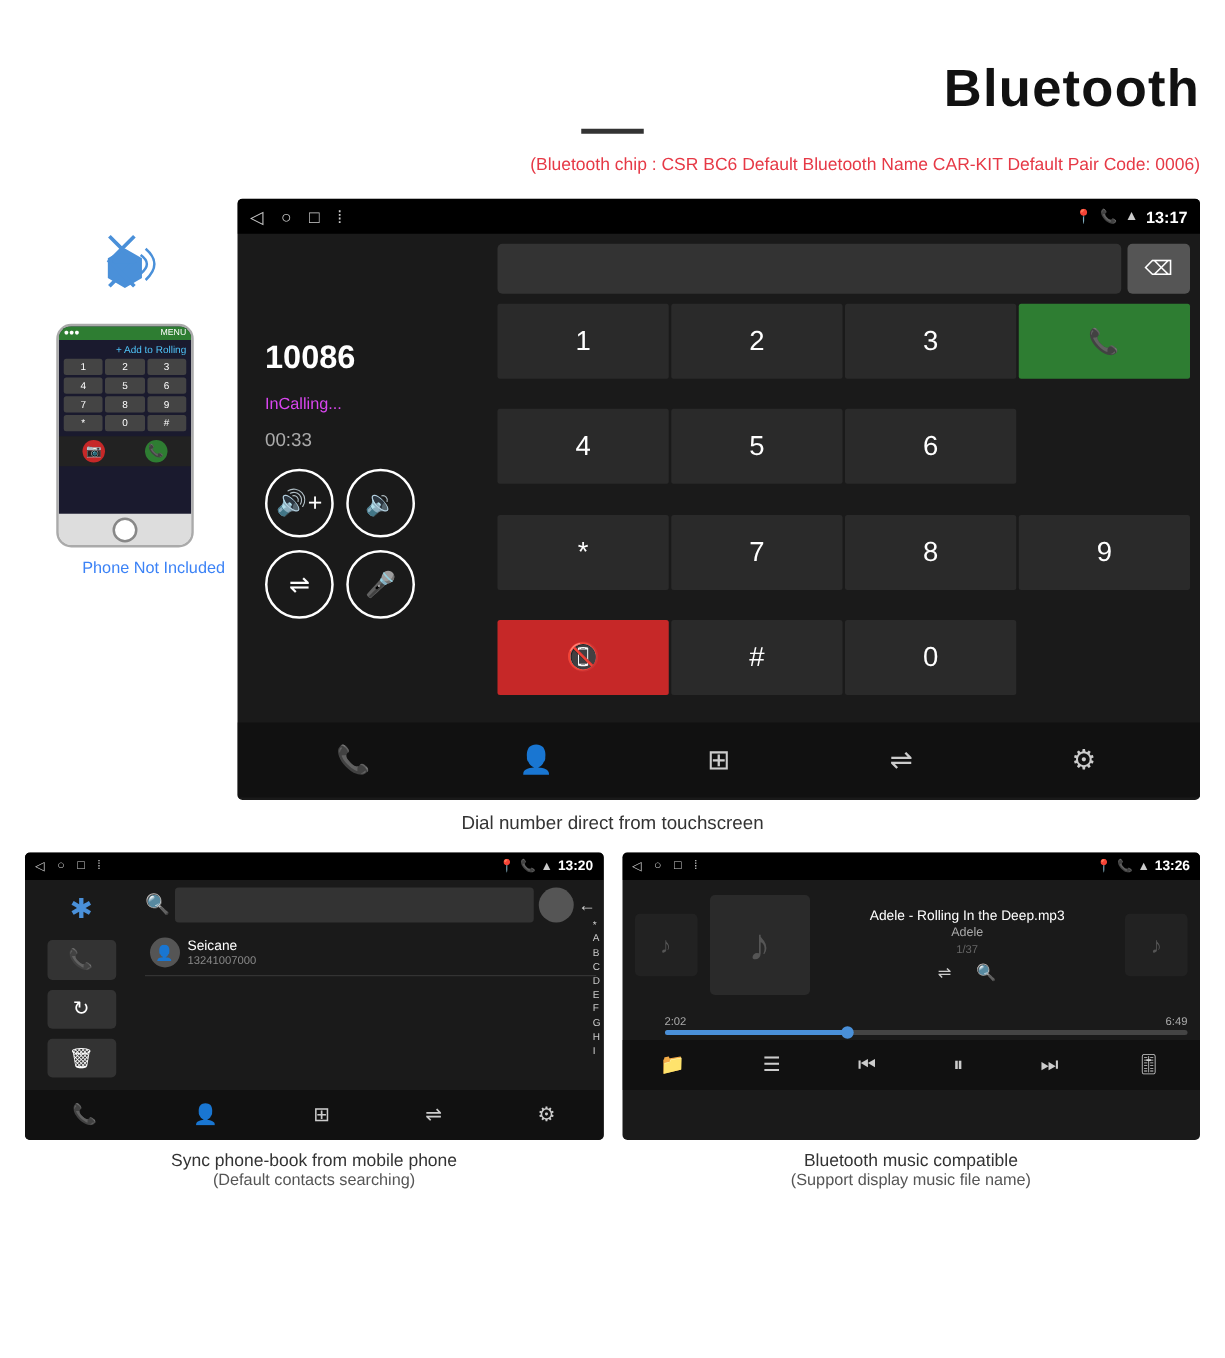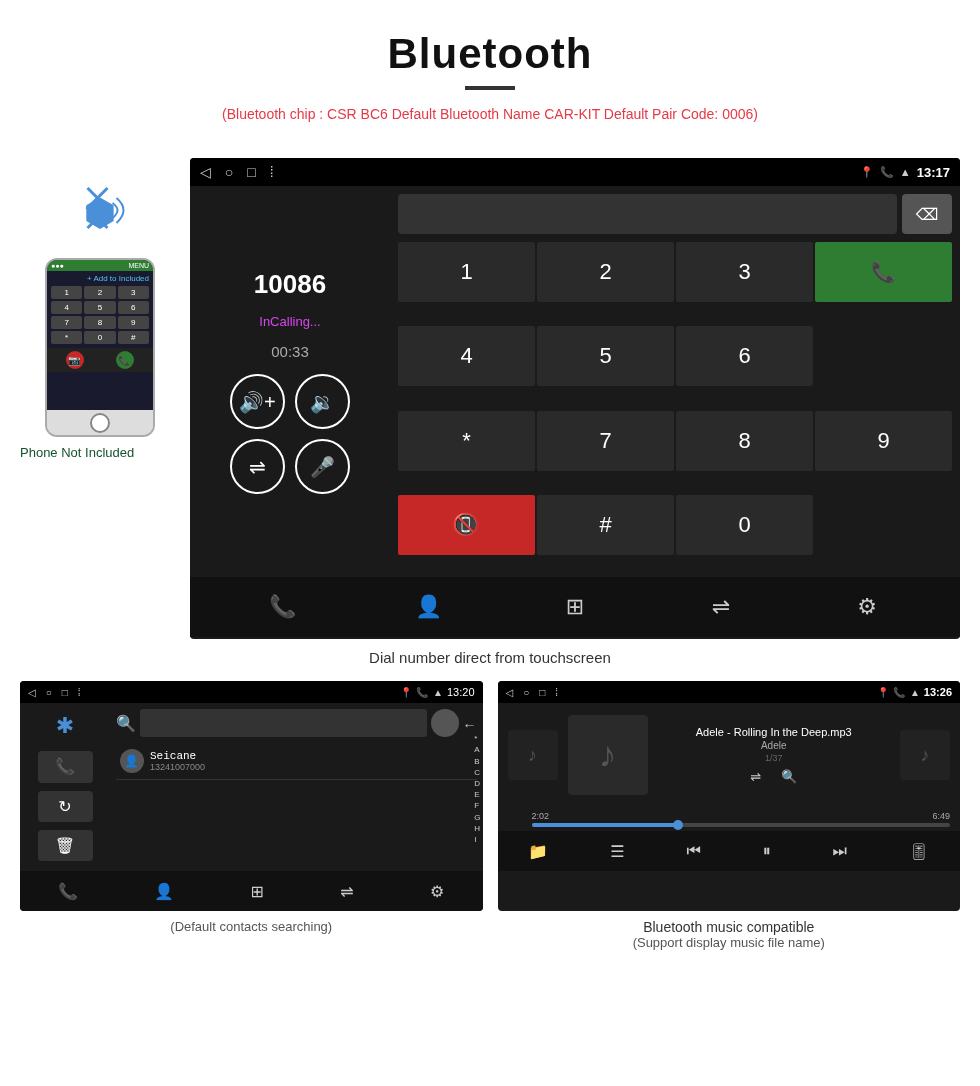--- a/index.html
+++ b/index.html
@@ -6,22 +6,23 @@
     body {
       font-family: Arial, sans-serif;
       background: #fff;
       width: 980px;
       min-height: 1086px;
       overflow-x: hidden;
     }
 
     
     .page-header {
-      text-align: center;
-      padding: 30px 20px 26px;
+      text-align: right;
+      padding: 30px 20px 10px;
+      margin-top: 17px;
     }
     .page-title {
       font-size: 42px;
       font-weight: 900;
       color: #111;
       letter-spacing: 1px;
     }
     .title-divider {
       width: 50px;
       height: 4px;
@@ -131,22 +132,22 @@
     }
     .phone-home-btn {
       width: 20px;
       height: 20px;
       border-radius: 50%;
       border: 2px solid #888;
       background: #fff;
     }
     .phone-not-included {
       font-size: 13px;
-      color: #14532d;
-      text-align: left;
+      color: #3b82f6;
+      text-align: right;
       margin-top: 8px;
     }
 
     
     .car-screen-wrapper {
       flex: 1;
     }
     .car-screen {
       background: #1a1a1a;
       border-radius: 4px;
@@ -185,24 +186,24 @@
       font-weight: bold;
     }
 
     
     .dialer-body {
       display: flex;
       height: calc(100% - 90px);
     }
     .dialer-left {
       width: 200px;
-      padding: 9px;
+      padding: 22px;
       display: flex;
       flex-direction: column;
-      align-items: center;
+      align-items: flex-start;
       justify-content: center;
       gap: 14px;
     }
     .dialer-number {
       font-size: 26px;
       color: #fff;
       font-weight: bold;
       text-align: center;
     }
     .dialer-status {
@@ -431,21 +432,20 @@
       justify-content: center;
       color: #ccc;
       font-size: 12px;
     }
     .contact-info {
       flex: 1;
     }
     .contact-name {
       font-size: 11px;
       color: #fff;
-      font-family: Liberation Mono, monospace;
     }
     .contact-number {
       font-size: 9px;
       color: #888;
     }
     .small-bottom-bar {
       background: #111;
       height: 40px;
       display: flex;
       align-items: center;
@@ -602,21 +602,21 @@
       </svg>
     </div>
 
     <div class="phone-mockup">
       <div class="phone-screen">
         <div class="phone-top-bar">
           <span>●●●</span>
             <span>MENU</span>
         </div>
         <div style="padding:2px;background:#1a1a2e;">
-          <div style="font-size:8px;color:#4fc3f7;text-align:right;padding:1px 2px;">+ Add to Included</div>
+          <div style="font-size:8px;color:#4fc3f7;text-align:right;padding:1px 2px;">+ Add to Rolling</div>
           <div class="phone-keypad">
             <div class="phone-key">1</div>
             <div class="phone-key">2</div>
             <div class="phone-key">3</div>
             <div class="phone-key">4</div>
             <div class="phone-key">5</div>
             <div class="phone-key">6</div>
             <div class="phone-key">7</div>
             <div class="phone-key">8</div>
             <div class="phone-key">9</div>
@@ -719,21 +719,21 @@
         <div style="display:flex;gap:10px;">
           <span>◁</span>
           <span>○</span>
           <span>□</span>
           <span>⁞</span>
         </div>
         <div style="display:flex;gap:4px;align-items:center;">
           <span>📍</span>
           <span>📞</span>
           <span>▲</span>
-          <span style="font-size:11px;color:#fff;font-weight:normal;">13:20</span>
+          <span style="font-size:11px;color:#fff;font-weight:bold;">13:20</span>
         </div>
       </div>
       <div class="phonebook-body">
         <div class="phonebook-sidebar">
           <span class="bt-active">✱</span>
           <div class="sidebar-icon-btn">📞</div>
           <div class="sidebar-icon-btn">↻</div>
           <div class="sidebar-icon-btn">🗑</div>
         </div>
         <div class="phonebook-main">
@@ -766,20 +766,21 @@
       </div>
       <div class="small-bottom-bar">
         <span class="small-bottom-icon">📞</span>
         <span class="small-bottom-icon">👤</span>
         <span class="small-bottom-icon">⊞</span>
         <span class="small-bottom-icon">⇌</span>
         <span class="small-bottom-icon">⚙</span>
       </div>
     </div>
     <div class="bottom-caption">
+      <div>Sync phone-book from mobile phone</div>
       <div class="bottom-caption-sub">(Default contacts searching)</div>
     </div>
   </div>
 
   <div class="bottom-screen-item">
     <div class="small-car-screen">
       <div class="small-status-bar">
         <div style="display:flex;gap:10px;">
           <span>◁</span>
           <span>○</span>

